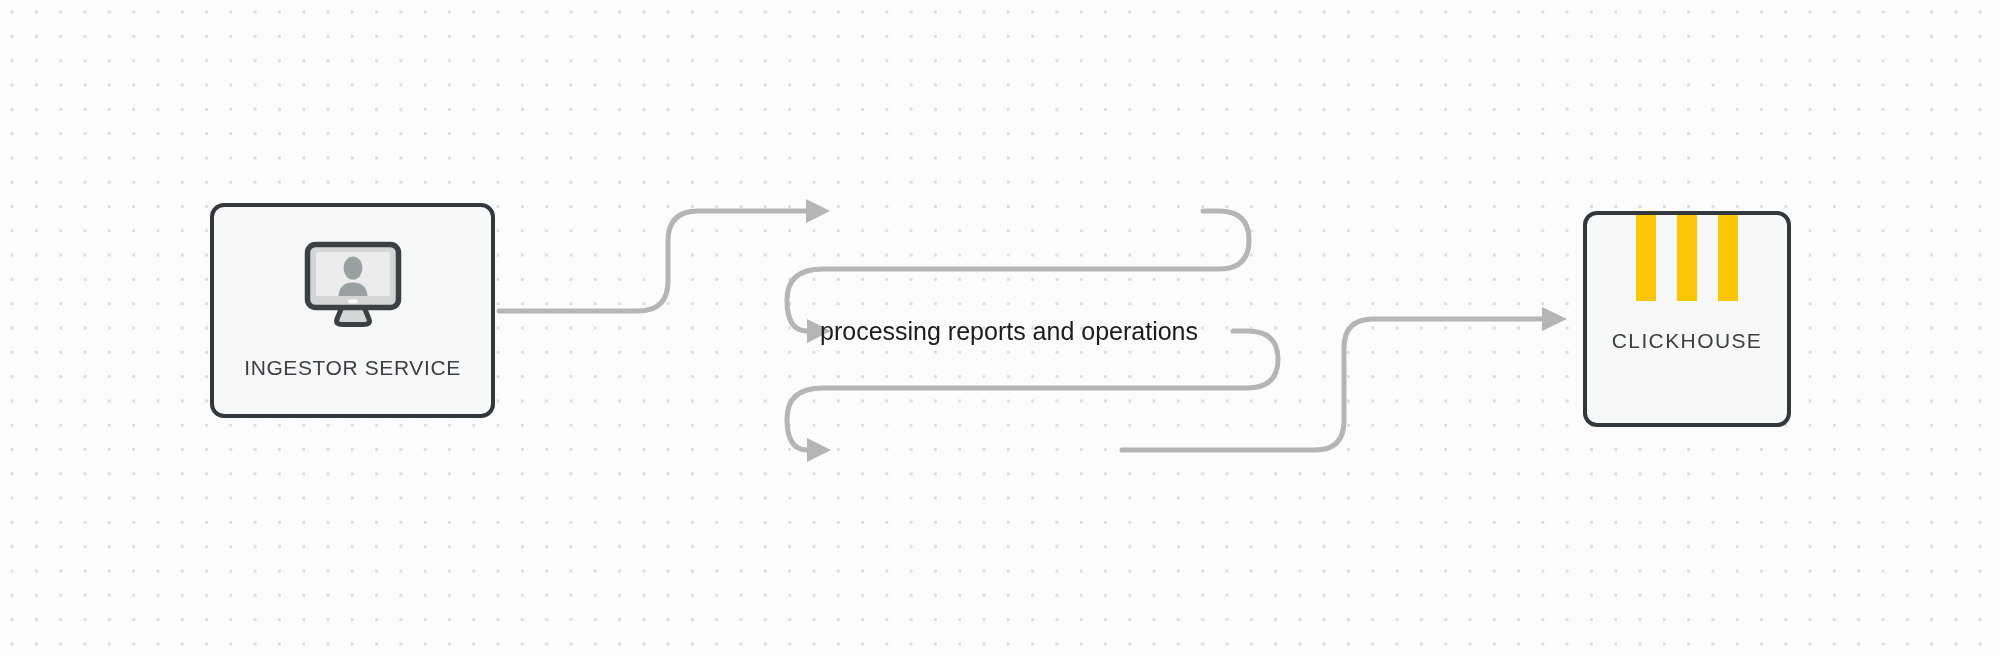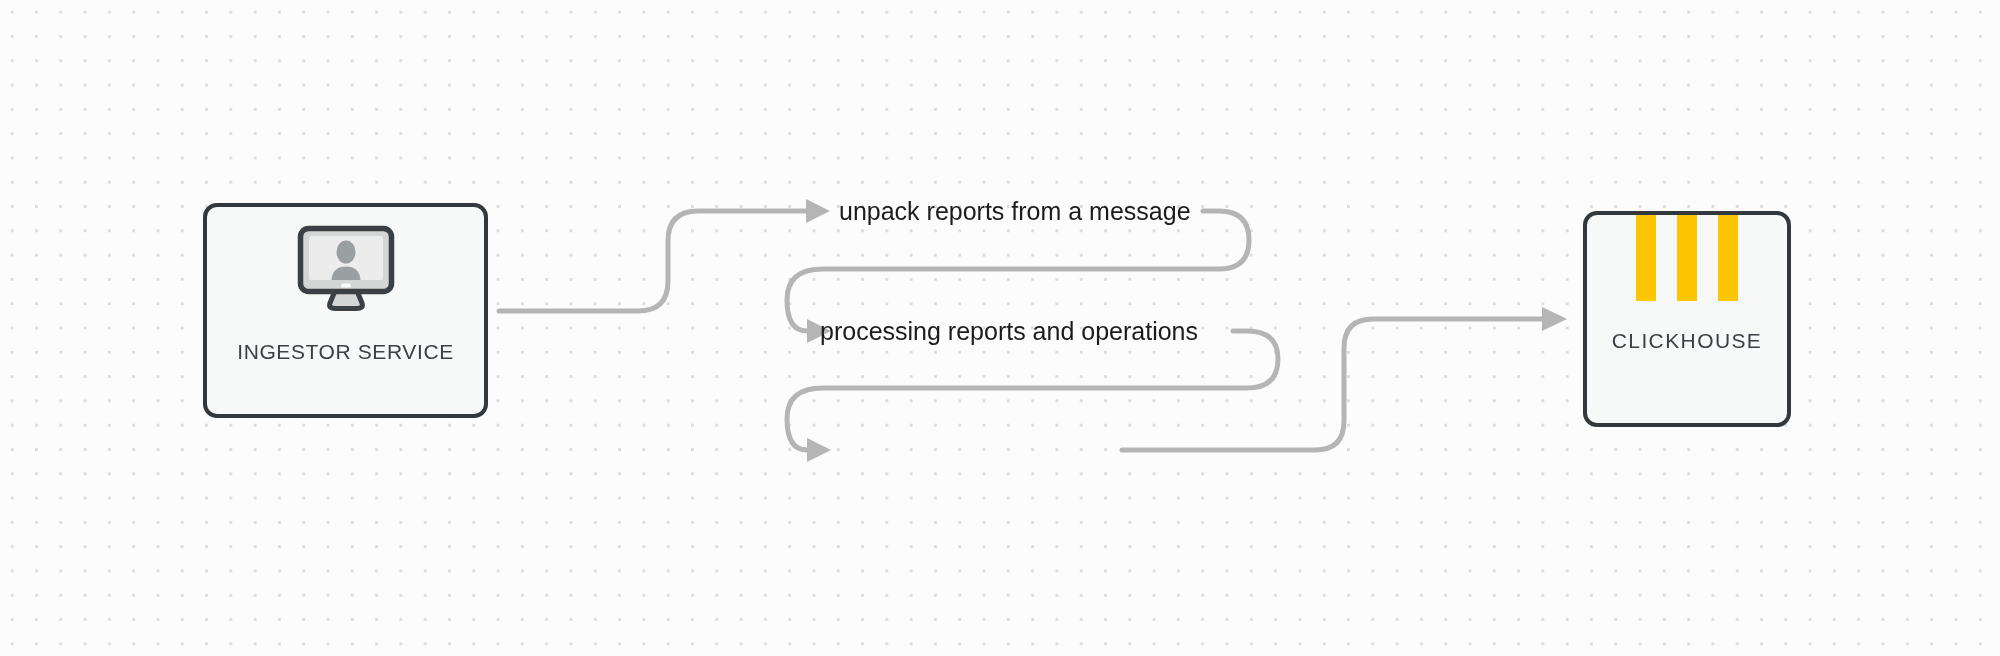--- a/index.html
+++ b/index.html
@@ -18,21 +18,21 @@
     background-position:0 0;
   }
   .wires{position:absolute;left:0;top:0;width:2000px;height:656px;}
   .wire{fill:none;stroke:var(--connector);stroke-width:5;stroke-linecap:round;stroke-linejoin:round;}
   .arrowhead{fill:var(--connector);stroke:none;}
   .node{
     position:absolute;background:var(--node-fill);
     border:4px solid var(--node-border);border-radius:14px;
     display:flex;flex-direction:column;align-items:center;
   }
-  .node-ingestor{left:203px;top:203px;width:285px;height:215px;padding-top:17px;}
+  .node-ingestor{left:210px;top:203px;width:285px;height:215px;padding-top:33px;}
   .node-clickhouse{left:1583px;top:211px;width:208px;height:216px;}
   .node-label{
     color:var(--node-label);font-size:21px;font-weight:500;
     letter-spacing:0.6px;white-space:nowrap;
   }
   .node-ingestor .node-label{margin-top:24px;}
   .node-clickhouse .node-label{margin-top:28px;letter-spacing:1.4px;}
   .ch-bars{display:flex;gap:21px;height:86px;}
   .ch-bar{width:20px;height:86px;background:var(--clickhouse-yellow);}
   .step-label{
@@ -87,16 +87,15 @@
 
   <div class="node node-clickhouse">
     <div class="ch-bars">
       <div class="ch-bar"></div>
       <div class="ch-bar"></div>
       <div class="ch-bar"></div>
     </div>
     <div class="node-label">CLICKHOUSE</div>
   </div>
 
-  <div class="step-label step-1">unpack reports from a message</div>
   <div class="step-label step-2">processing reports and operations</div>
 
 </div>
 
 </body></html>

